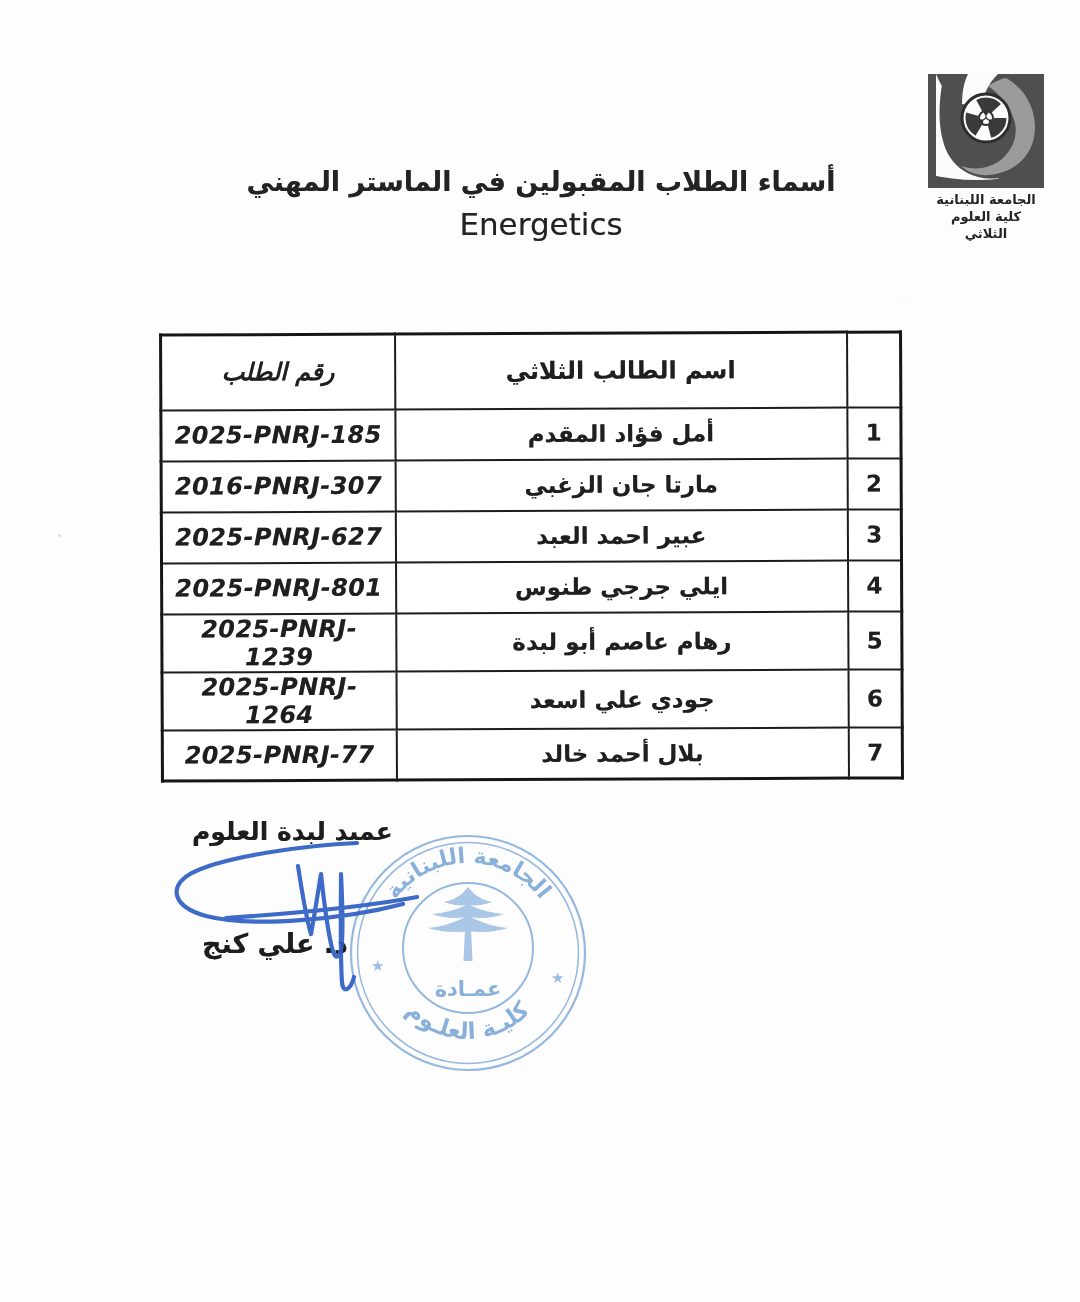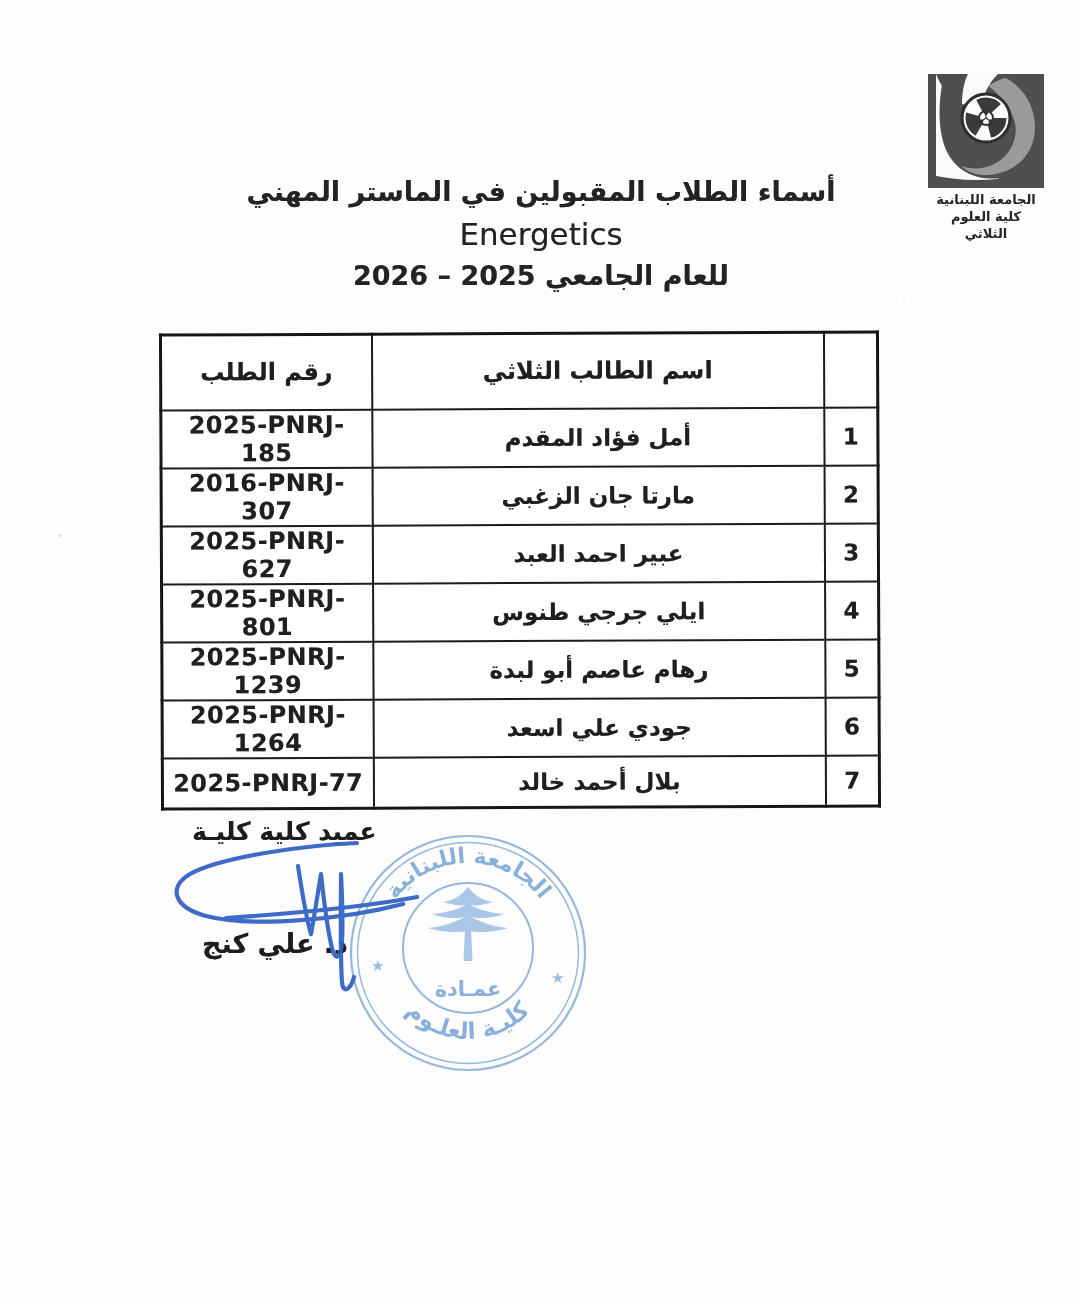--- a/index.html
+++ b/index.html
@@ -12,41 +12,41 @@
     overflow:hidden;
   }
   .page { position:absolute; inset:0; }
 
   
   .logo-block { position:absolute; left:906px; top:74px; width:160px; text-align:center; }
   .logo-svg { display:block; margin:0 auto; width:116px; height:114px; }
   .logo-caption { margin-top:3px; font-size:13px; font-weight:700; line-height:17px; color:#252525; direction:rtl; }
 
   
-  .title-block { position:absolute; left:186px; top:172px; width:710px; text-align:center; direction:rtl; }
+  .title-block { position:absolute; left:186px; top:162px; width:710px; text-align:center; direction:rtl; }
   .title-ar   { font-size:27px; font-weight:700; line-height:40px; color:#232323; text-shadow:0 0 0.6px rgba(40,40,40,.5); }
   .title-en   { font-size:31px; font-weight:400; line-height:44px; color:#232323; direction:ltr; text-shadow:0 0 0.6px rgba(40,40,40,.5); }
   .title-year { font-size:27px; font-weight:700; line-height:40px; color:#232323; text-shadow:0 0 0.6px rgba(40,40,40,.5); }
 
   
   table.doc-table {
     position:absolute; left:160px; top:332px;
     border-collapse:collapse; direction:rtl;
     transform:rotate(-0.25deg);
     background:#fff;
   }
   .doc-table, .doc-table th, .doc-table td { border:2px solid #1c1c1c; }
   table.doc-table { border:3px solid #161616; }
   .doc-table thead tr { height:75px; }
   .doc-table tbody tr { height:51px; }
   .doc-table th, .doc-table td { text-align:center; vertical-align:middle; padding:0 6px; }
   .col-idx  { width:54px;  font-size:23px; font-weight:700; color:#1f1f1f; }
   .col-name { width:452px; font-size:23px; font-weight:700; color:#1f1f1f; }
-  .col-num  { width:211px; font-size:24px; font-weight:600; color:#1f1f1f;
-              direction:ltr; unicode-bidi:isolate; letter-spacing:.4px; }
+  .col-num  { width:234px; font-size:24px; font-weight:600; color:#1f1f1f;
+              direction:ltr; unicode-bidi:isolate; letter-spacing:.4px;font-style:italic; }
   .doc-table th { font-size:24px; font-weight:700; }
   .doc-table td, .doc-table th { text-shadow:0 0 0.6px rgba(30,30,30,.45); }
 
   
   .sig-title { position:absolute; left:192px; top:817px; font-size:25px; font-weight:700; direction:rtl; color:#1d1d1d; z-index:3; text-shadow:0 0 0.6px rgba(30,30,30,.5); }
   .sig-name  { position:absolute; left:202px; top:928px; font-size:27px; font-weight:700; direction:rtl; color:#1d1d1d; z-index:3; text-shadow:0 0 0.6px rgba(30,30,30,.5); }
   .stamp-svg { position:absolute; left:318px; top:803px; width:300px; height:300px; z-index:2; }
   .signature-svg { position:absolute; left:160px; top:830px; width:470px; height:175px; z-index:4; }
 
   
@@ -82,21 +82,20 @@
     <div class="logo-caption">
       <div>الجامعة اللبنانية</div>
       <div>كلية العلوم</div>
       <div>الثلاثي</div>
     </div>
   </div>
 
   <div class="title-block">
     <div class="title-ar">أسماء الطلاب المقبولين في الماستر المهني</div>
     <div class="title-en">Energetics</div>
-    <div class="title-year">للعام الجامعي 2025 – 2026</div>
   </div>
 
   <table class="doc-table" dir="rtl">
     <thead>
       <tr>
         <th class="col-idx"></th>
         <th class="col-name">اسم الطالب الثلاثي</th>
         <th class="col-num">رقم الطلب</th>
       </tr>
     </thead>
@@ -132,21 +131,21 @@
         <td class="col-num">2025-PNRJ-1264</td>
       </tr>
       <tr>
         <td class="col-idx">7</td>
         <td class="col-name">بلال أحمد خالد</td>
         <td class="col-num">2025-PNRJ-77</td>
       </tr>
     </tbody>
   </table>
 
-  <div class="sig-title">عميد كلية كليـة</div>
+  <div class="sig-title">عميد لبدة العلوم</div>
   <div class="sig-name">د. علي كنج</div>
 
   <svg class="stamp-svg" viewBox="0 0 300 300" aria-hidden="true">
     <defs>
       <path id="arcTop" d="M 60,150 A 90,90 0 1 1 240,150" fill="none"></path>
       <path id="arcBottom" d="M 64,150 A 86,86 0 0 0 236,150" fill="none"></path>
     </defs>
     <g opacity="0.82">
       <circle cx="150" cy="150" r="117" fill="none" stroke="#7fa9d8" stroke-width="2.2"></circle>
       <circle cx="150" cy="150" r="110.5" fill="none" stroke="#7fa9d8" stroke-width="1.5"></circle>

